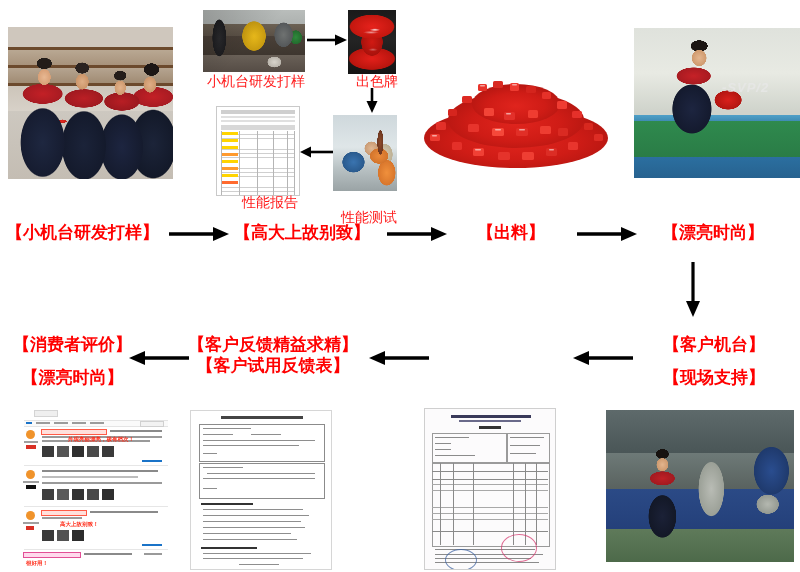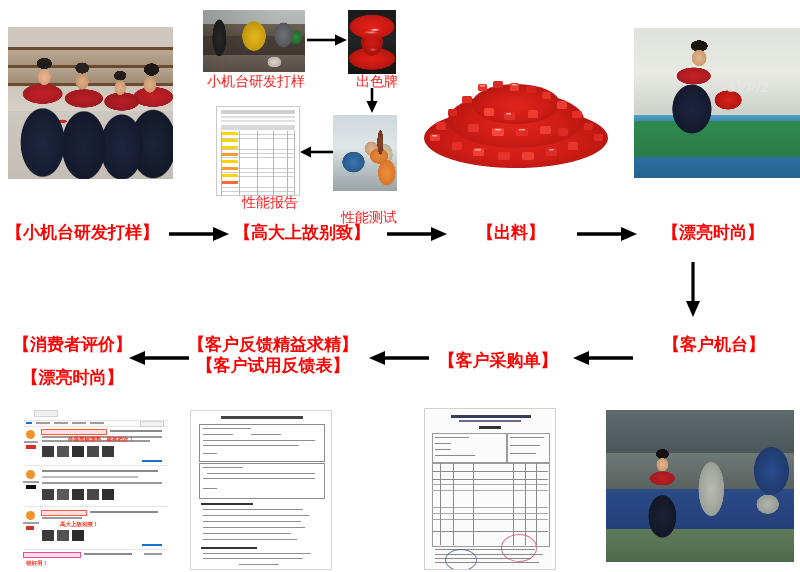--- a/index.html
+++ b/index.html
@@ -345,29 +345,29 @@
   <div class="abs" style="left:178px; top:334px; width:190px;">
     <div class="flow-label">【客户反馈精益求精】</div>
     <div class="flow-label" style="margin-bottom:12px;">【客户试用反馈表】</div>
   </div>
 
   <svg class="abs" style="left:368px; top:348px;" width="62" height="20" viewBox="0 0 62 20">
     <line x1="61" y1="10" x2="14" y2="10" stroke="#000" stroke-width="3.4"></line>
     <polygon points="1,10 17,3 17,17" fill="#000"></polygon>
   </svg>
 
-  <div class="flow-label abs" style="left:428px; top:350px; width:140px;">【客户采购单】</div>
 
   <svg class="abs" style="left:572px; top:348px;" width="62" height="20" viewBox="0 0 62 20">
     <line x1="61" y1="10" x2="14" y2="10" stroke="#000" stroke-width="3.4"></line>
     <polygon points="1,10 17,3 17,17" fill="#000"></polygon>
   </svg>
 
   <div class="abs" style="left:636px; top:334px; width:156px;">
     <div class="flow-label" style="margin-bottom:12px;">【客户机台】</div>
+    <div class="flow-label">【现场支持】</div>
   </div>
 
   <div class="photo p-forum" style="left:12px; top:406px; width:168px; height:162px;">
     <div class="abs" style="left:22px; top:4px; width:22px; height:5px; background:#efefef; border:0.6px solid #d4d4d4;"></div>
     <div class="abs" style="left:12px; top:14px; width:144px; height:5px; background:#fafafa; border-top:0.6px solid #e4e4e4; border-bottom:0.6px solid #e4e4e4;"></div>
     <div class="abs" style="left:14px; top:15.5px; width:6px; height:2px; background:#1a73c8;"></div>
     <div class="abs" style="left:24px; top:15.5px; width:14px; height:2px; background:#9b9b9b;"></div>
     <div class="abs" style="left:42px; top:15.5px; width:14px; height:2px; background:#9b9b9b;"></div>
     <div class="abs" style="left:60px; top:15.5px; width:14px; height:2px; background:#9b9b9b;"></div>
     <div class="abs" style="left:78px; top:15.5px; width:14px; height:2px; background:#9b9b9b;"></div>

